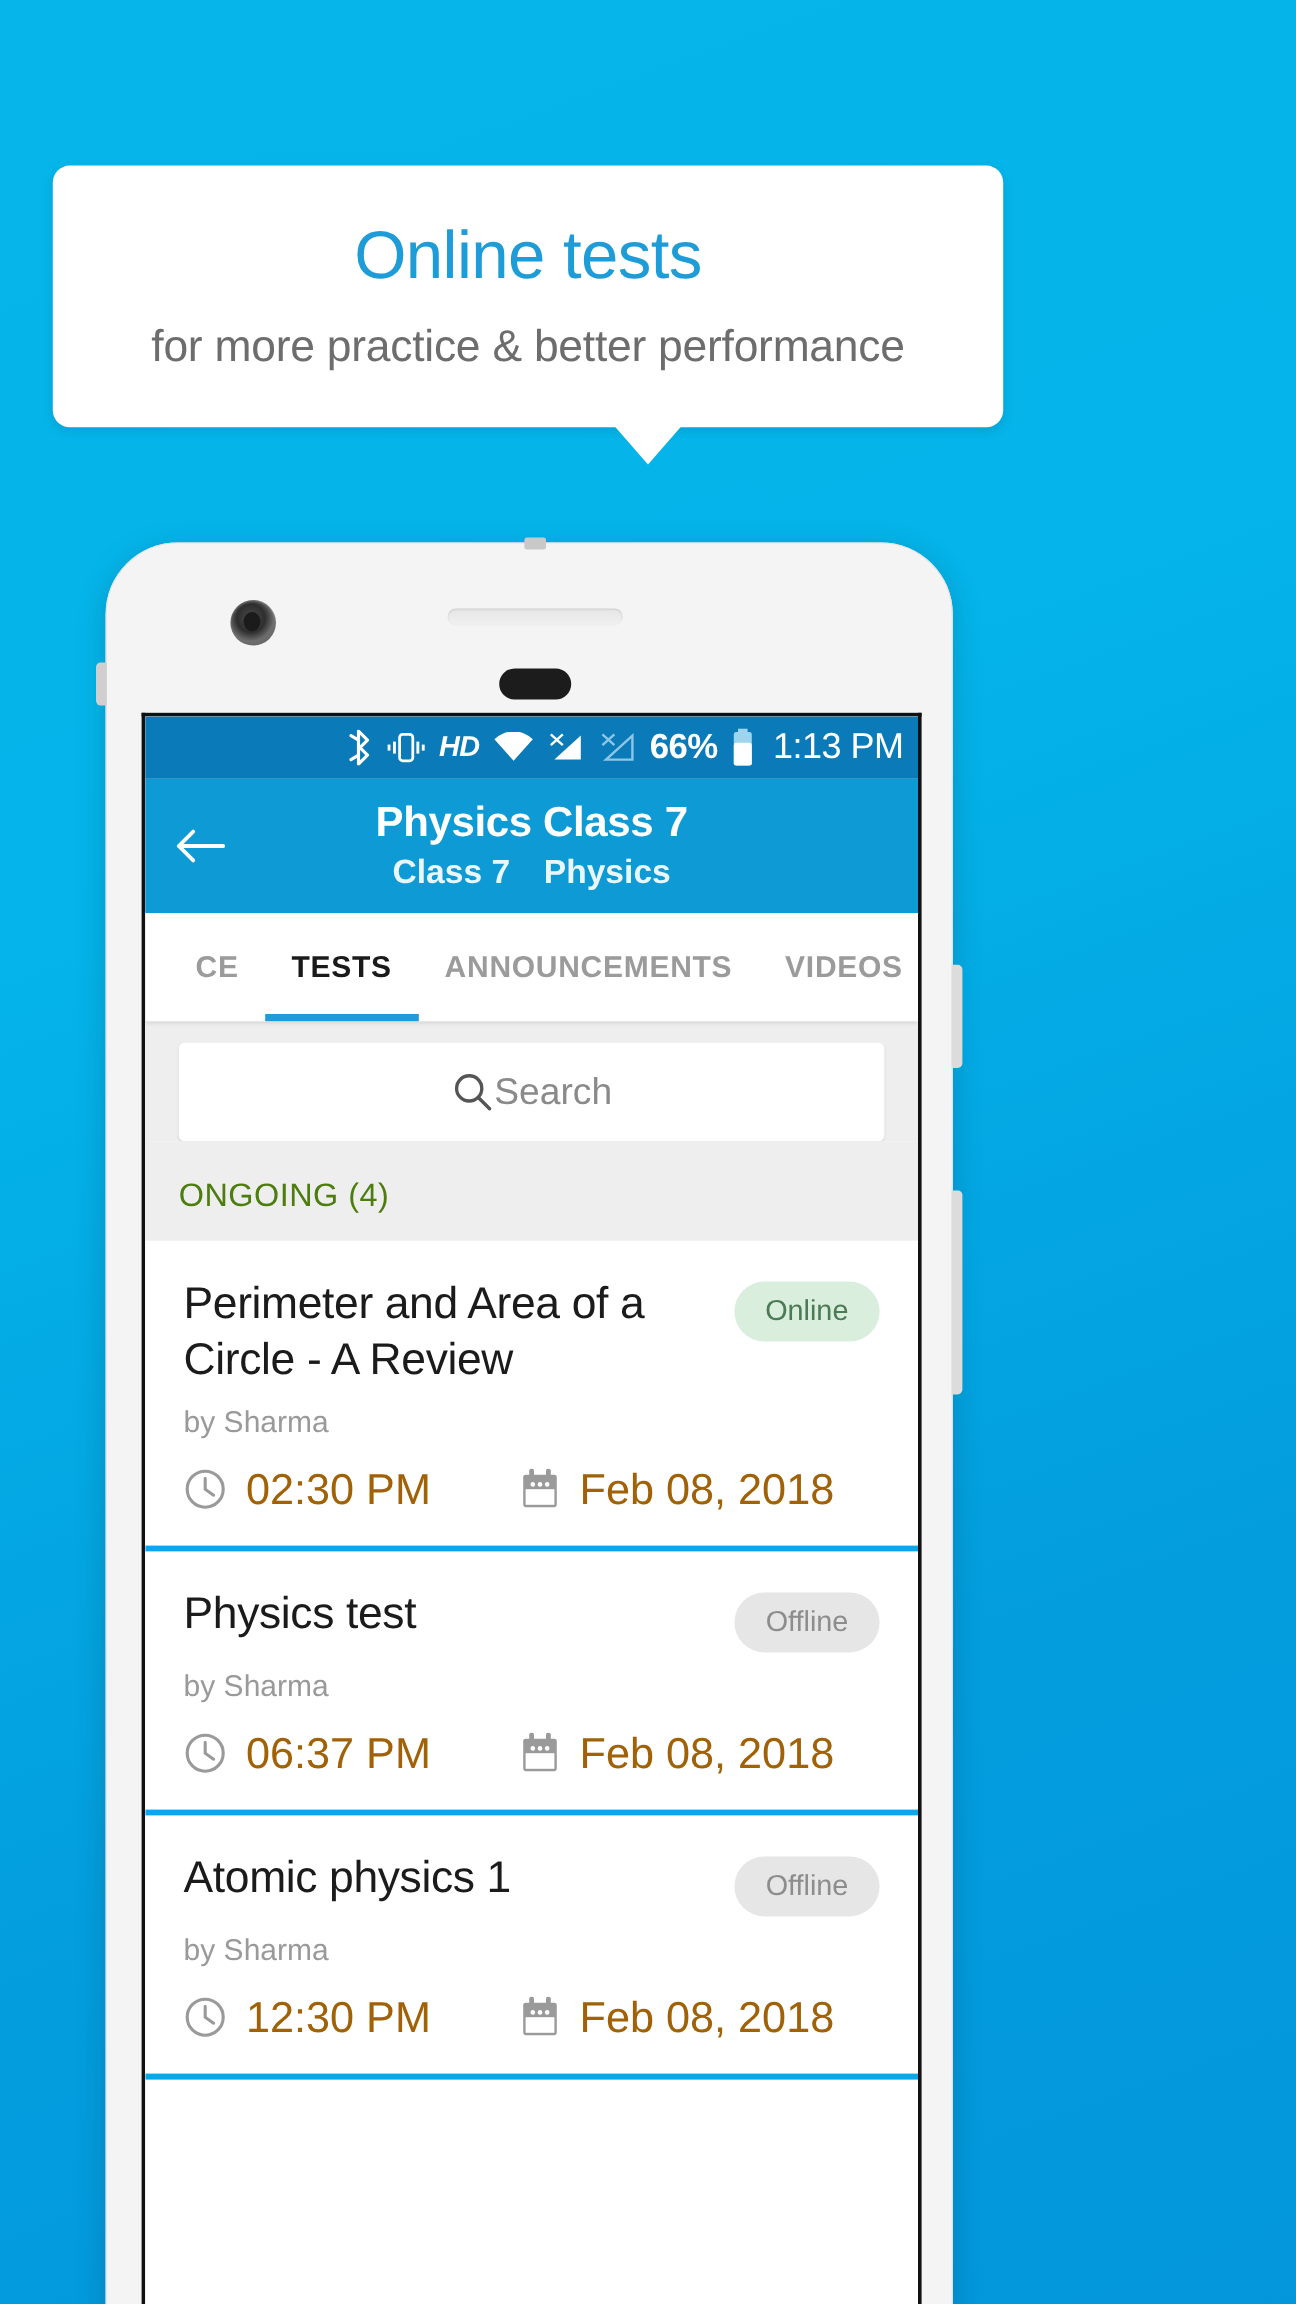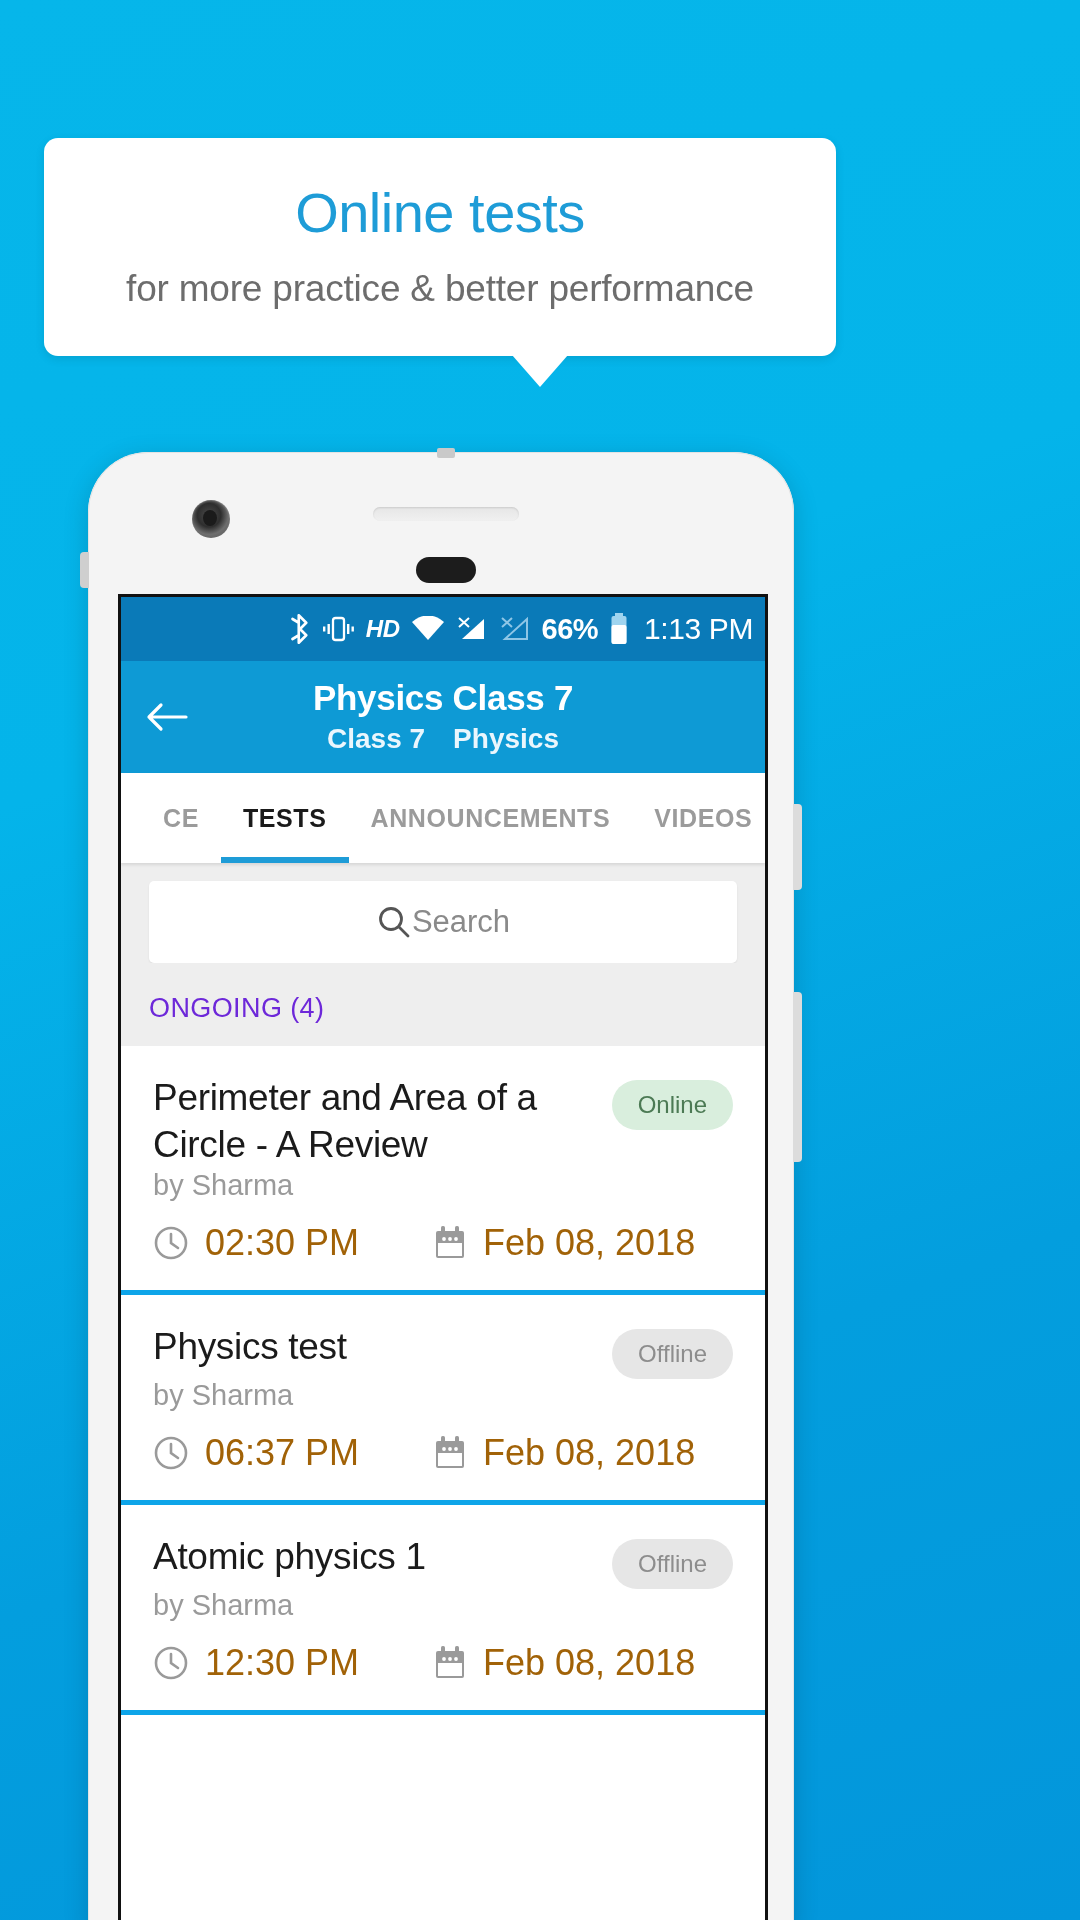--- a/index.html
+++ b/index.html
@@ -121,21 +121,21 @@
     left:30px; top:142px;
     width:650px; height:1340px;
     background:#ffffff;
     overflow:hidden;
     border:3px solid #111;
     border-bottom:none;
   }
 
   
   .statusbar {
-    height:64px;
+    height:52px;
     background:#0a7ab8;
     display:flex; align-items:center;
     justify-content:flex-end;
     padding-right:12px;
     color:#fff;
     gap:11px;
   }
   .sb-icon { display:flex; align-items:center; }
   .sb-hd { font-size:24px; font-style:italic; font-weight:700; letter-spacing:-0.5px;}
   .sb-pct { font-size:29px; font-weight:600; letter-spacing:-0.5px; }
@@ -210,21 +210,21 @@
     box-shadow:0 1px 2px rgba(0,0,0,0.08);
     cursor:text;
   }
   .search-placeholder {
     font-size:31px; color:#8a8a8a; font-weight:400;
   }
   .section-header {
     background:#eeeeee;
     padding:30px 28px 22px 28px;
     font-size:27px;
-    color:#6d28d9;
+    color:#4d7c0f;
     letter-spacing:0.4px;
   }
 
   .test-item {
     padding:28px 32px 26px 32px;
     border-bottom:5px solid #0ea5e9;
     position:relative;
     background:#fff;
     cursor:pointer;
   }
@@ -241,21 +241,21 @@
     flex:none;
     border-radius:26px;
     padding:11px 26px;
     font-size:24px;
     font-weight:400;
     margin-top:6px;
   }
   .badge.online { background:#d9eedd; color:#4c7a54; }
   .badge.offline { background:#e6e6e6; color:#8d8d8d; }
   .test-author {
-    font-size:29px; color:#9a9a9a; font-weight:400;
+    font-size:25px; color:#9a9a9a; margin-top:14px; font-weight:400;
   }
   .test-meta {
     display:flex; align-items:center;
     margin-top:20px;
   }
   .meta-item {
     display:flex; align-items:center; gap:16px;
     color:#a16207; font-size:36px;
   }
   .meta-item.time { width:280px; }

